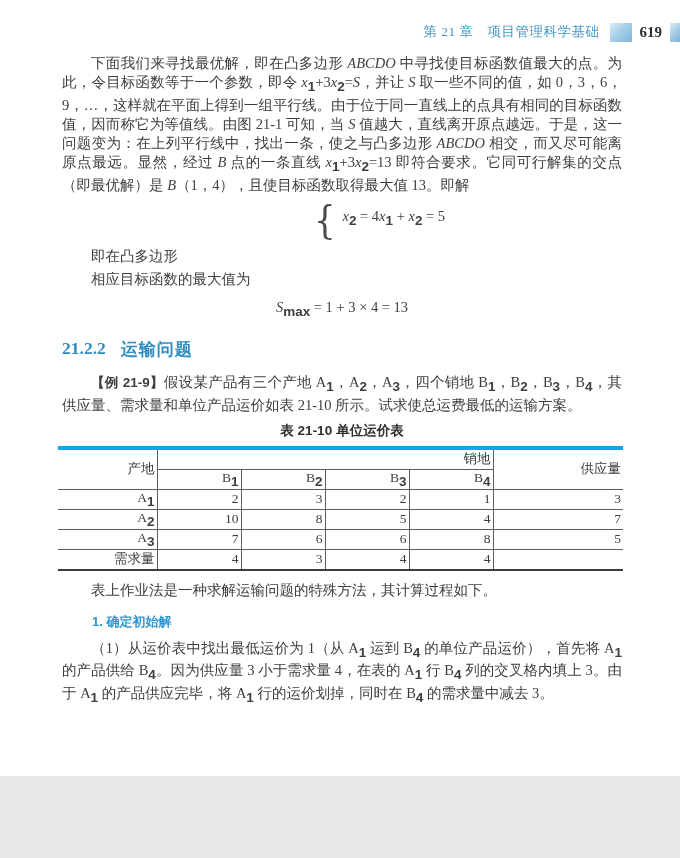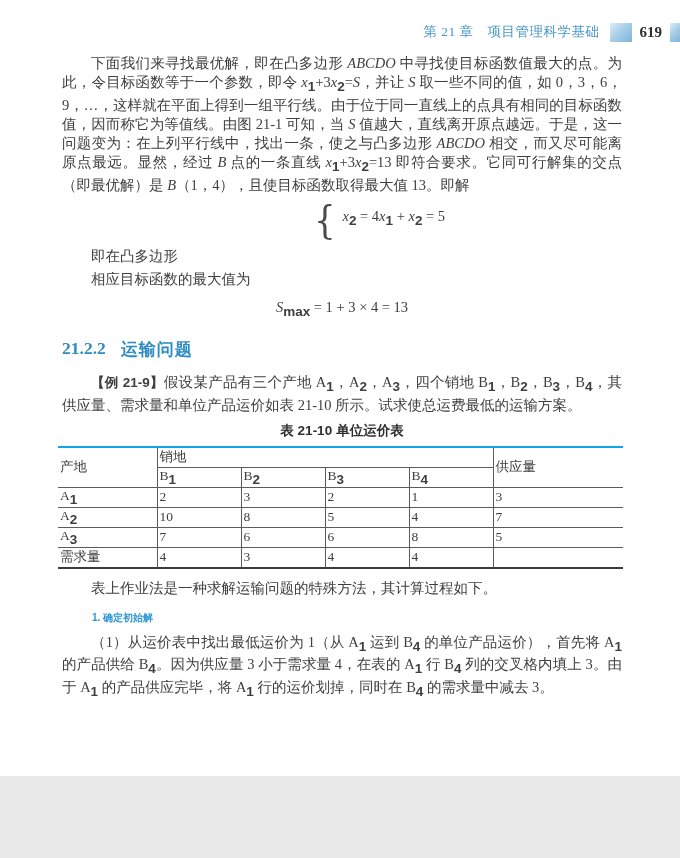--- a/index.html
+++ b/index.html
@@ -57,33 +57,33 @@
                     font-family:"Liberation Sans","DejaVu Sans",sans-serif; letter-spacing:1px; }
 
   
   .table-caption { text-align:center; margin:7px 0 6px;
                    font-family:"Liberation Sans","DejaVu Sans",sans-serif;
                    font-weight:bold; font-size:13.5px; color:#2f2f2f; }
   .table-caption .cap-label { margin-right:4px; }
   .price-table {
     border-collapse:collapse;
     width:565px; margin-left:-4px;
-    font-size:13.5px; text-align:left;
-    border-top:2px solid #0ea5e9; border-bottom:2px solid #3c3c3c;
+    font-size:13.5px; text-align:right;
+    border-top:4px solid #0ea5e9; border-bottom:2px solid #3c3c3c;
   }
   .price-table th, .price-table td {
     border:1px solid #5c5c5c;
     height:19px; padding:0 2px;
     font-weight:normal;
   }
   .price-table tr > *:first-child { border-left:none; }
   .price-table tr > *:last-child  { border-right:none; }
 
   .step-heading { color:#2d96d4; font-family:"Liberation Sans","DejaVu Sans",sans-serif;
-                  font-weight:bold; font-size:10px; margin:13px 0 8px 30px; }
+                  font-weight:bold; font-size:13px; margin:13px 0 8px 30px; }
   .para.mt { margin-top:10px; }
 </style>
 </head>
 <body>
 
 <div class="page">
 
   <div class="page-header">
     <span class="chapter-title">第 21 章　项目管理科学基础</span>
     <span class="deco-square"></span>

